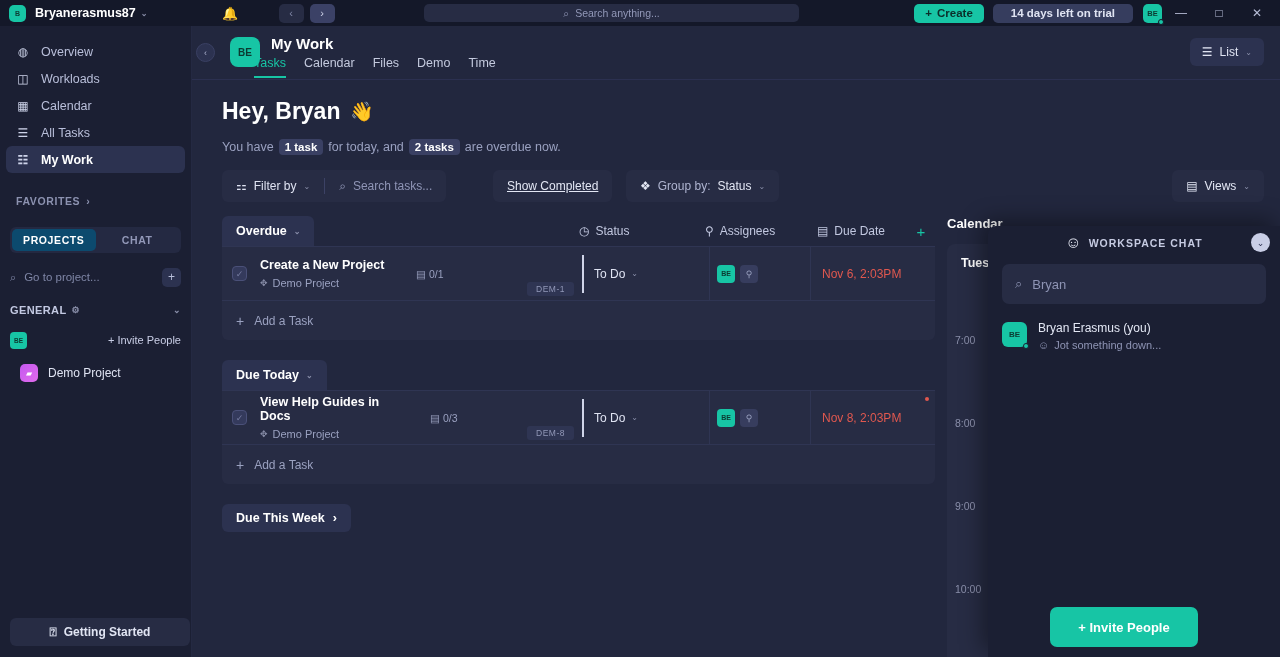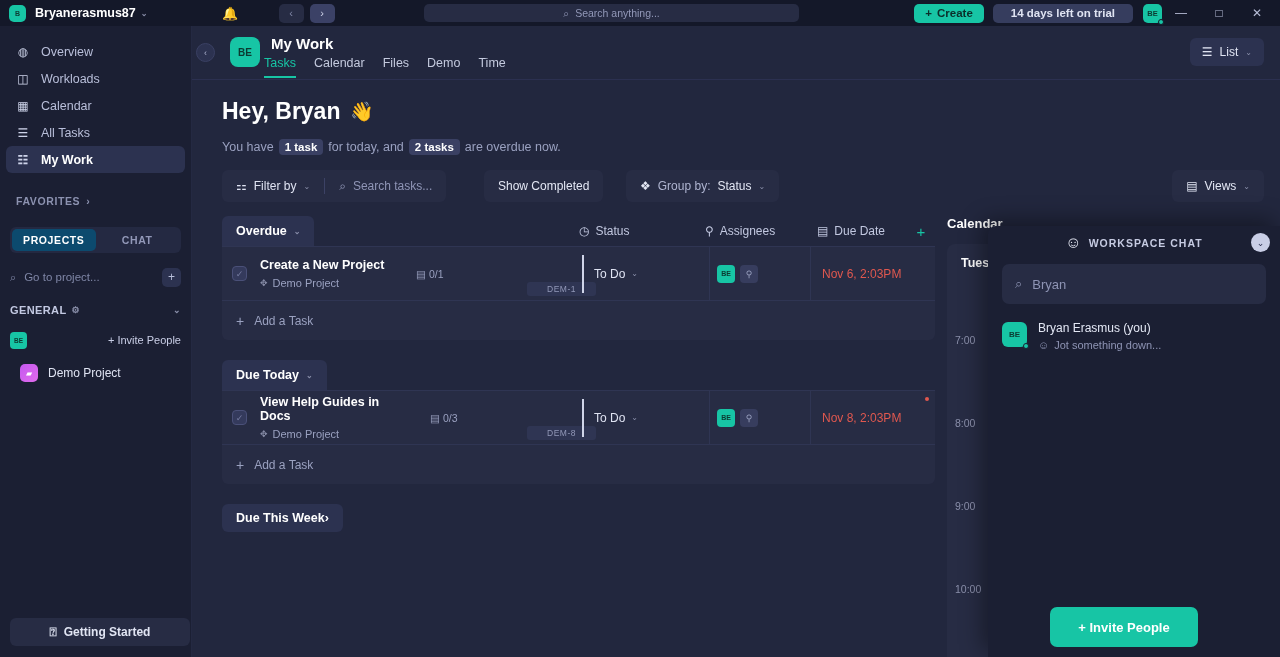--- a/index.html
+++ b/index.html
@@ -155,21 +155,21 @@
   .page-head { position: relative; height: 54px; border-bottom: 1px solid #2b3050; }
   .ph-avatar {
     position: absolute; left: 38px; top: 11px; width: 30px; height: 30px; border-radius: 8px;
     background: #17c5a5; display: flex; align-items: center; justify-content: center;
     font-size: 10px; font-weight: bold; color: #0b3a31;
   }
   .ph-title {
     position: absolute; left: 79px; top: 9px;
     font-size: 15px; font-weight: bold; color: #fff;
   }
-  .ph-tabs { position: absolute; left: 72px; top: 30px; display: flex; gap: 18px; }
+  .ph-tabs { position: absolute; left: 62px; top: 30px; display: flex; gap: 18px; }
   .ph-tab { font-size: 12.5px; color: #c4cade; padding-bottom: 6px; }
   .ph-tab.active { color: #17c5a5; border-bottom: 2px solid #17c5a5; font-weight: 500; }
   .list-btn {
     position: absolute; right: 16px; top: 12px; height: 28px; padding: 0 12px;
     background: #2c3250; border-radius: 6px;
     display: flex; align-items: center; gap: 7px;
     font-size: 12px; color: #e0e4f2;
   }
 
   .greeting { position: absolute; left: 30px; top: 72px; font-size: 23px; font-weight: bold; color: #fff;
@@ -187,21 +187,21 @@
   }
   .tb-item { display: flex; align-items: center; gap: 7px; font-size: 12px; color: #dfe3f2;
              padding: 0 14px; height: 32px; }
   .vdiv { width: 1px; height: 16px; background: #3c4265; }
   .tb-item.muted { color: #8f95b6; }
   .btn-flat {
     position: absolute; height: 32px; background: #272c44; border-radius: 6px;
     display: flex; align-items: center; gap: 7px; padding: 0 14px;
     font-size: 12px; color: #e3e7f4;
   }
-  #show-completed { left: 262px; }
+  #show-completed { left: 271px; text-decoration: underline; }
   #group-by { left: 404px; }
   #views-btn { right: 0; }
   .gb-label { color: #aeb4d0; }
 
   
   .list-area { position: absolute; left: 30px; top: 190px; width: 713px; }
   .grp { margin-bottom: 20px; }
   .grp-headrow { position: relative; height: 30px; }
   .grp-tab {
     position: absolute; left: 0; top: 0; height: 30px; background: #2c3250;
@@ -228,21 +228,21 @@
     display: flex; align-items: center; justify-content: center;
     font-size: 9px; color: #767ca0;
   }
   .t-main { margin-left: 13px; width: 150px; }
   .t-title { font-size: 12.5px; font-weight: bold; color: #fff; }
   .t-sub { margin-top: 5px; font-size: 11px; color: #9aa1c0; display: flex; align-items: center; gap: 5px; }
   .globe { font-size: 9px; color: #8b90ab; }
   .subtask { margin-left: 6px; font-size: 10.5px; color: #9aa1c0; display: flex; align-items: center; gap: 3px; }
   .tag-id {
     position: absolute; left: 305px; font-size: 8.5px; letter-spacing: .5px;
-    color: #9298b8; background: #2f3553; padding: 2px 20px; border-radius: 3px; margin-top: 30px;
+    color: #9298b8; background: #2f3553; padding: 2px 9px; border-radius: 3px; margin-top: 30px;
   }
   .statusbar { position: absolute; left: 360px; top: 8px; width: 2px; height: 38px; background: #cfd4e8; }
   .st-val { position: absolute; left: 372px; font-size: 12px; color: #dfe3f2;
             display: flex; align-items: center; gap: 6px; }
   .assignees { position: absolute; left: 495px; display: flex; align-items: center; gap: 5px; }
   .as-av { width: 18px; height: 18px; border-radius: 4px; background: #17c5a5;
            display:flex; align-items:center; justify-content:center;
            font-size: 7px; font-weight: bold; color: #0b3a31; }
   .as-add { width: 18px; height: 18px; border-radius: 4px; background: #373d5e;
             display:flex; align-items:center; justify-content:center; font-size: 9px; color: #9aa1c0; }
@@ -252,21 +252,21 @@
   .vsep { position: absolute; top: 0; width: 1px; height: 54px; background: #2f3553; }
 
   .addtask {
     height: 40px; background: #272c44; border-top: 1px solid #2f3553;
     border-radius: 0 0 6px 6px;
     display: flex; align-items: center; gap: 10px; padding-left: 14px;
     font-size: 12px; color: #9aa1c0;
   }
   .addtask .plus { font-size: 14px; }
   .collapsed-grp {
-    display: inline-flex; align-items: center; 
+    display: inline-flex; align-items: center; gap: 8px;
     height: 28px; padding: 0 14px; background: #2c3250; border-radius: 6px;
     font-size: 12.5px; font-weight: bold; color: #fff;
   }
 
   
   .cal-panel { position: absolute; left: 755px; top: 190px; width: 333px; height: 441px; overflow: hidden; }
   .cal-title { font-size: 13px; font-weight: bold; color: #fff; padding-left: 0; }
   .cal-card {
     position: absolute; left: 0; top: 28px; width: 333px; height: 413px;
     background: #272c44; border-radius: 8px 8px 0 0;

